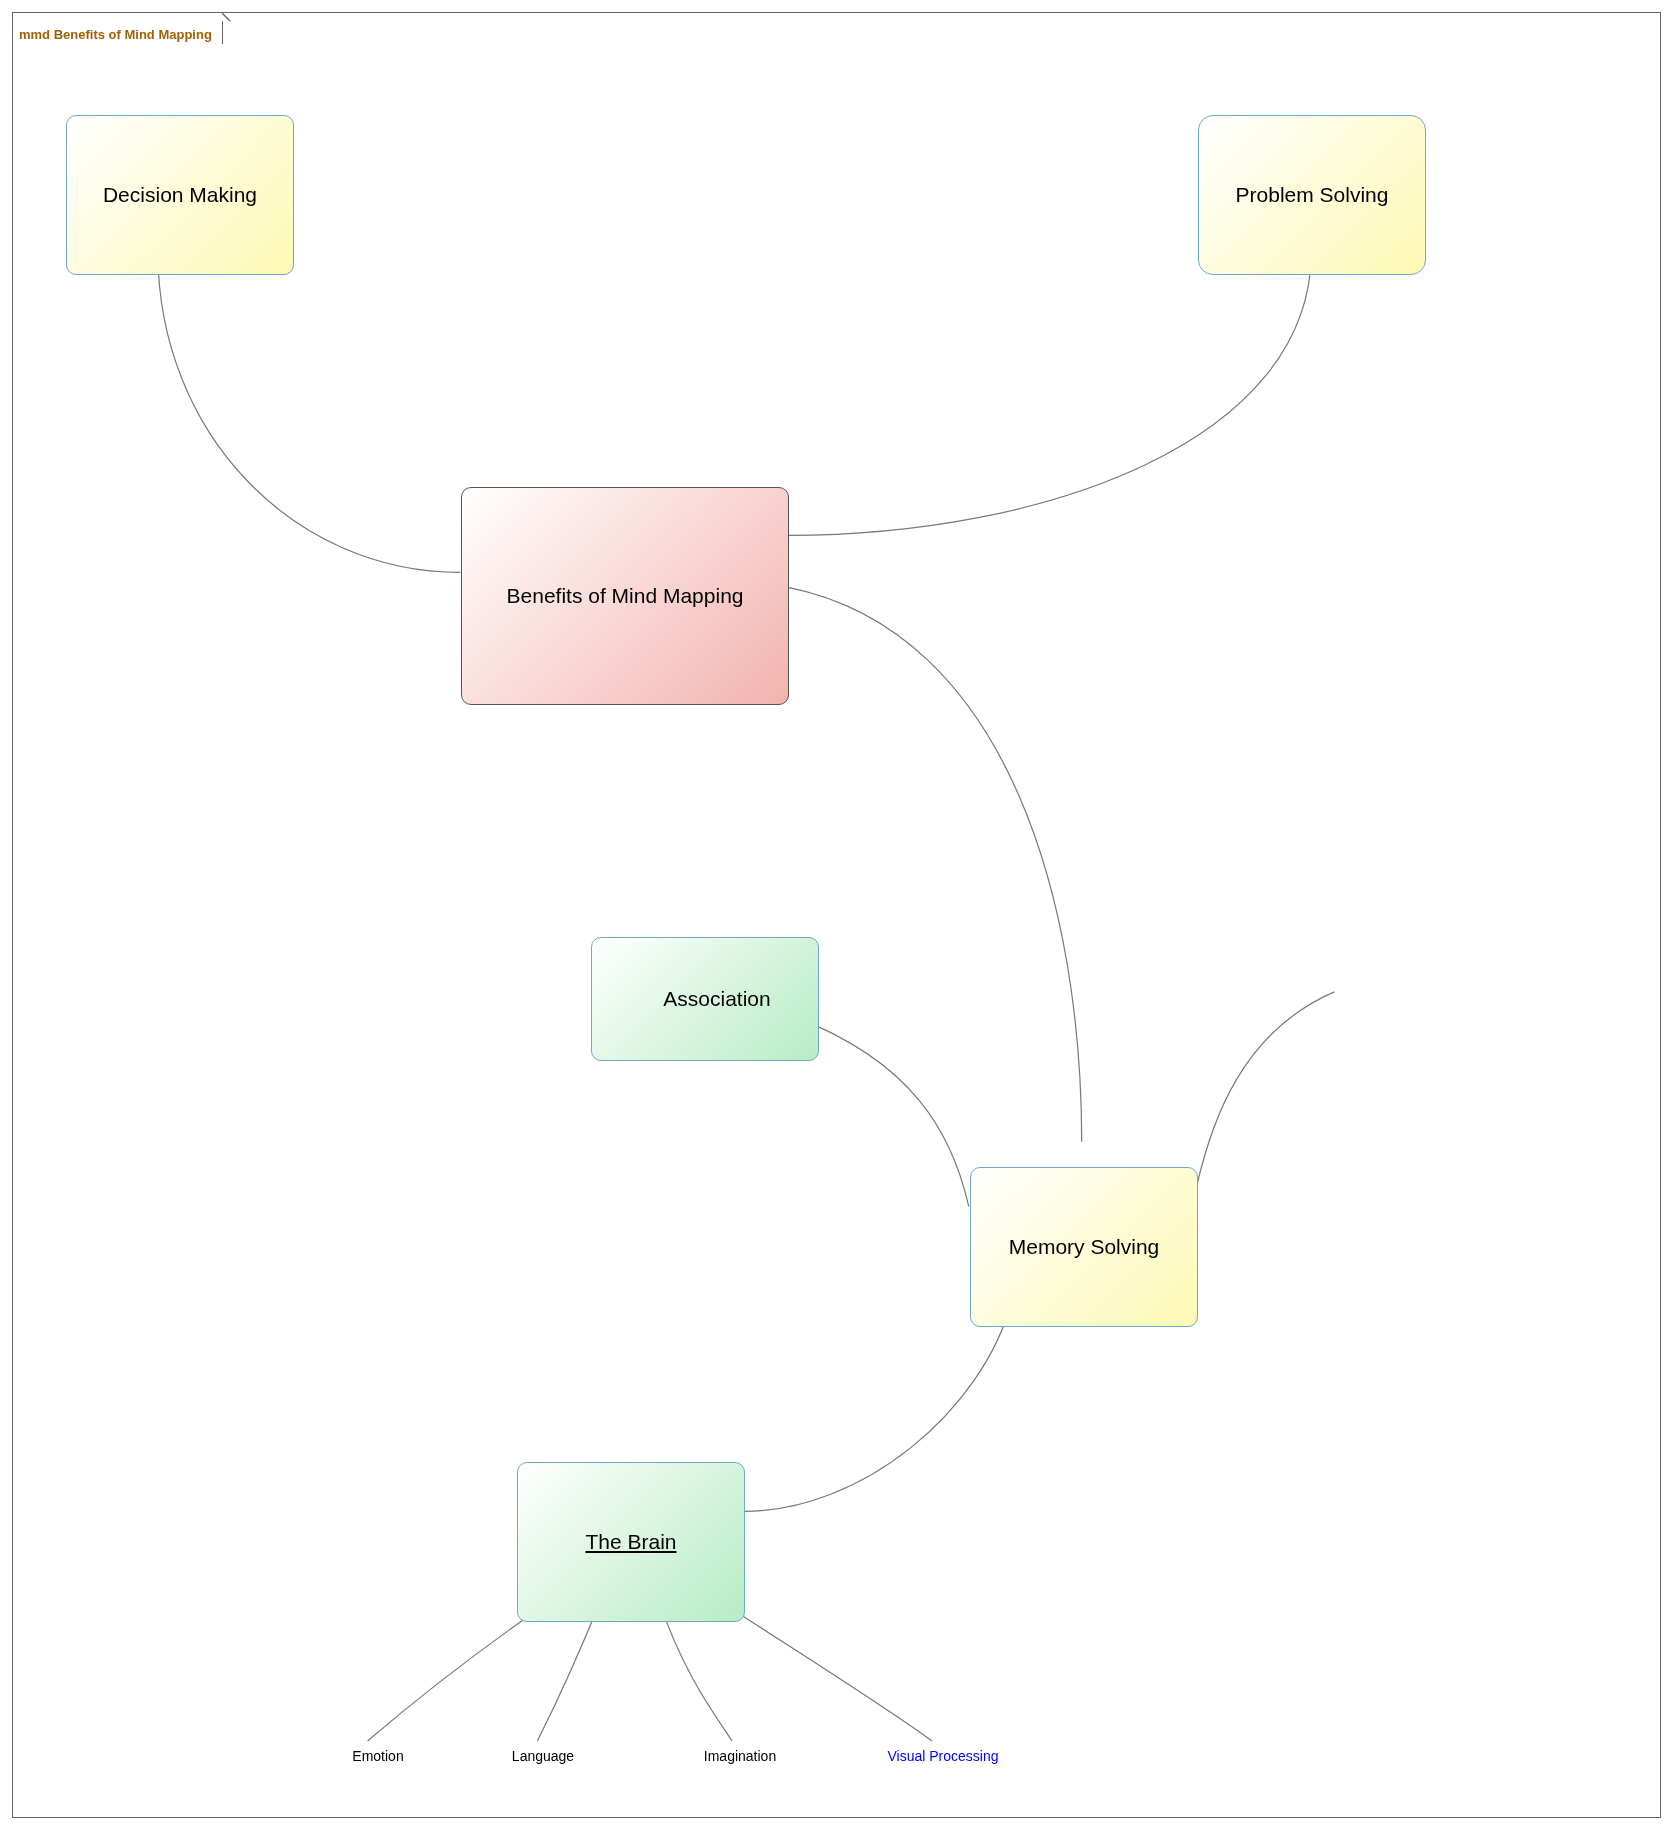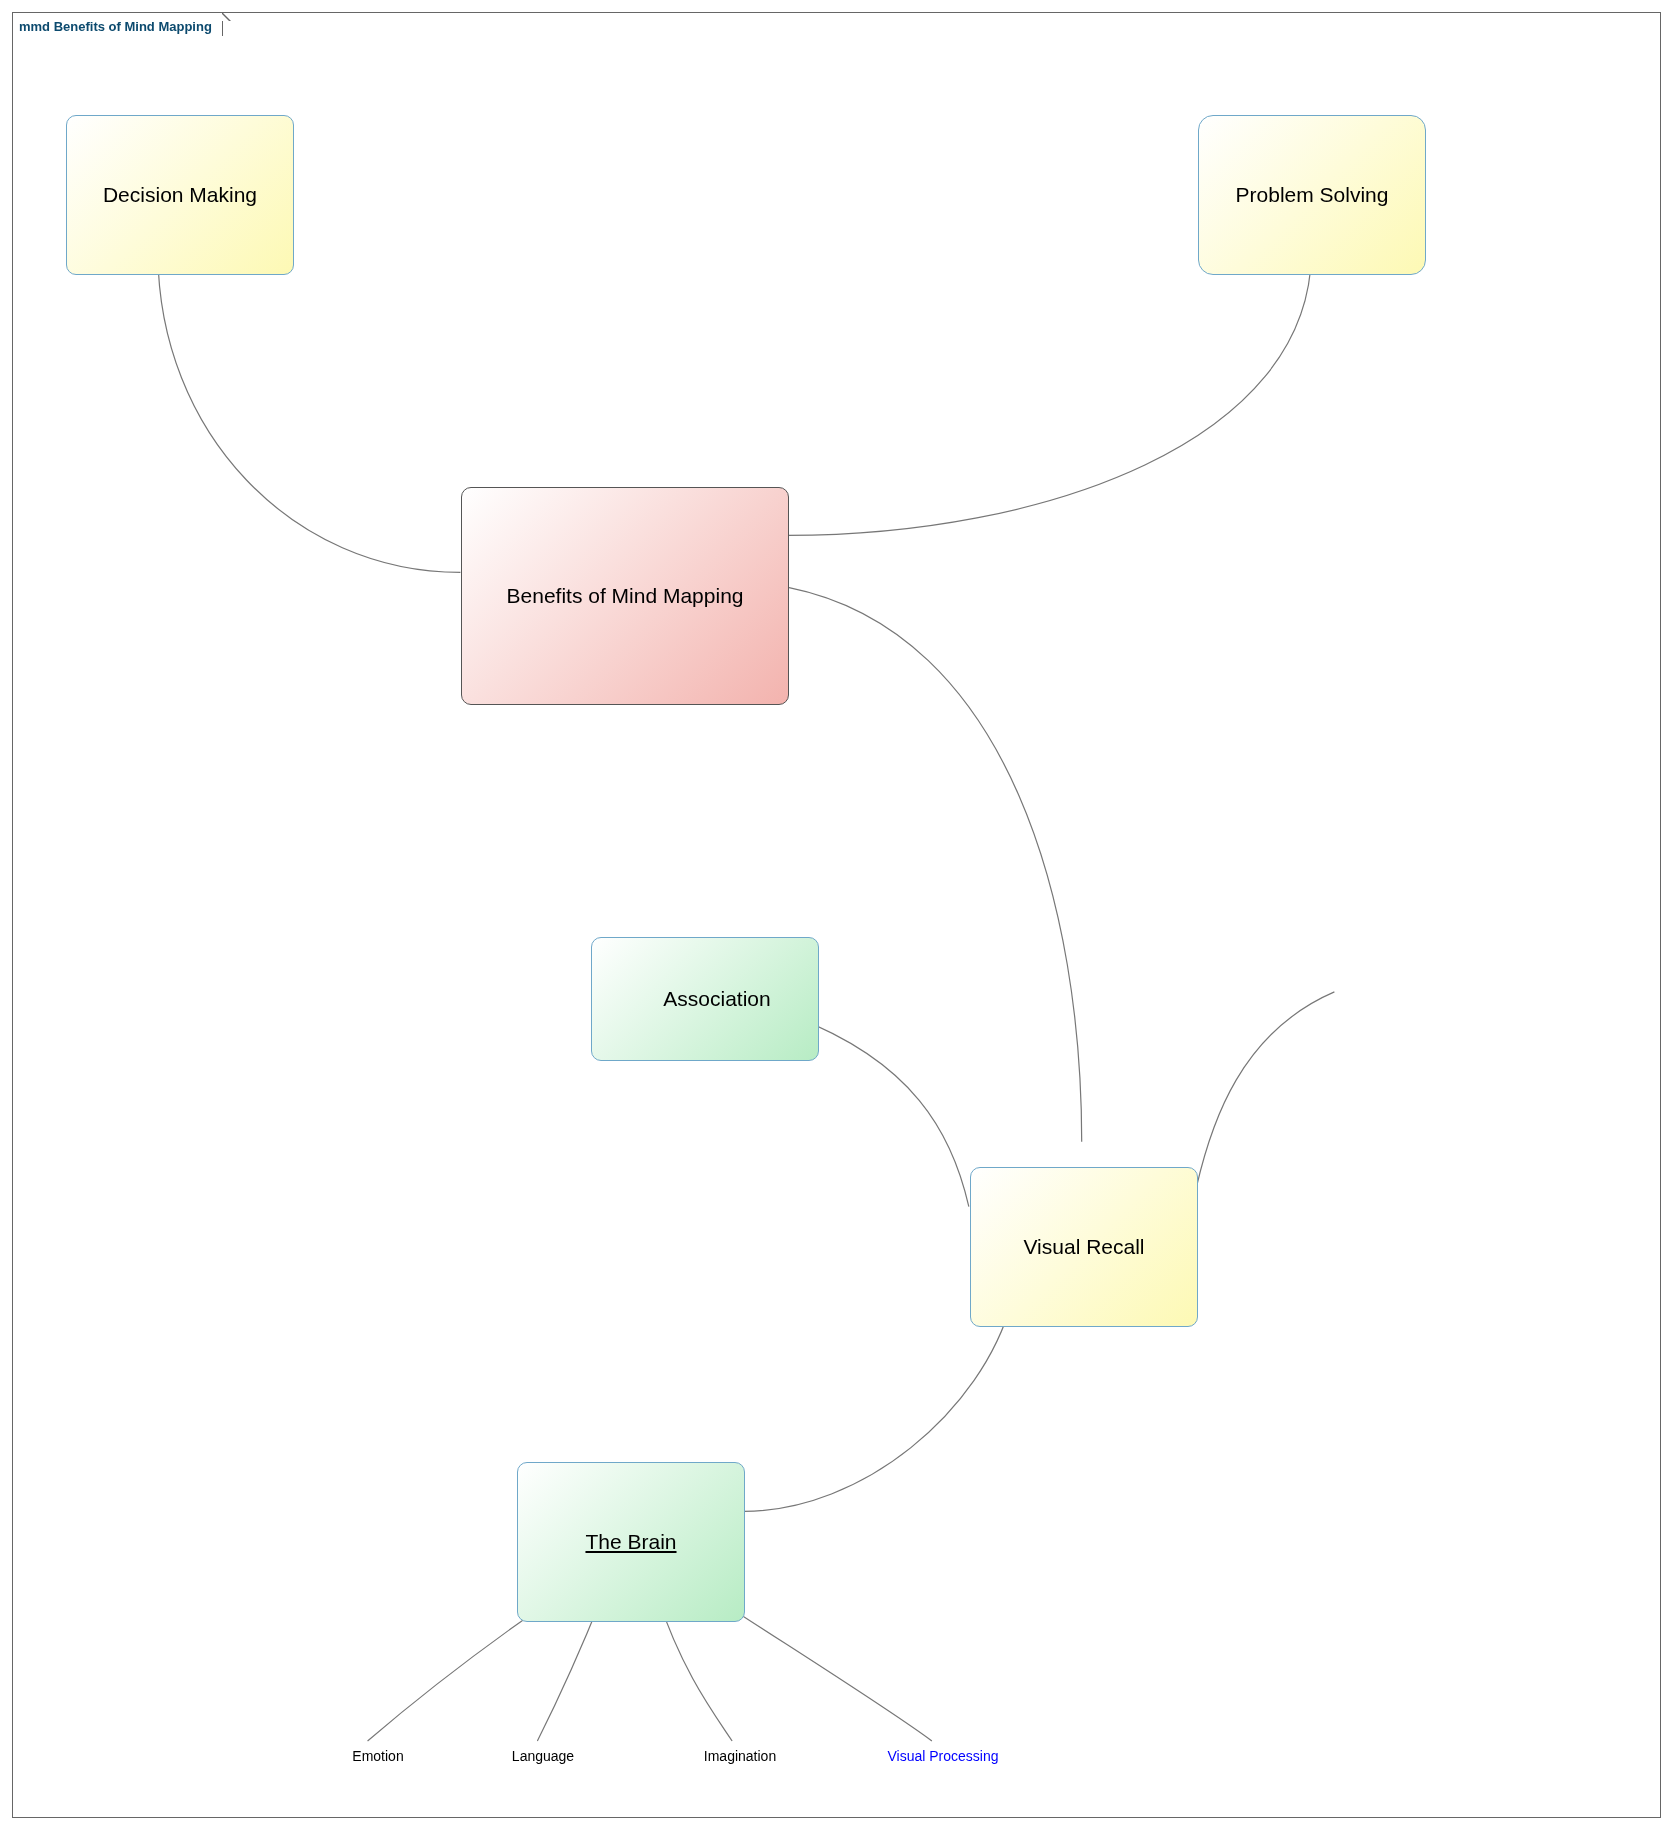--- a/index.html
+++ b/index.html
@@ -21,25 +21,25 @@
     box-sizing: border-box;
     background: #fff;
   }
   .tab {
     position: absolute;
     left: -1px;
     top: -1px;
     background: #fff;
     border: 1px solid #666;
     border-bottom: none;
-    padding: 6px 10px 2px 6px;
+    padding: 14px 10px 2px 6px;
     font-size: 13px;
     font-weight: bold;
     font-family: Arial, sans-serif;
-    color: #0c4a6e;
+    color: #a16207;
   }
   .tab::after {
     content: "";
     position: absolute;
     right: -9px;
     top: -1px;
     width: 0;
     height: 0;
     border-top: 9px solid transparent;
     border-left: 9px solid #666;
@@ -124,21 +124,21 @@
   <div class="node yellow" style="left: 1185px; top: 78px; width: 228px; height: 160px; border-radius: 15px;">
     <span>Problem Solving</span>
   </div>
   <div class="node pink" style="left: 448px; top: 450px; width: 328px; height: 218px;">
     <span>Benefits of Mind Mapping</span>
   </div>
   <div class="node green" style="left: 578px; top: 900px; width: 228px; height: 124px; padding-left: 24px;">
     <span>Association</span>
   </div>
   <div class="node yellow" style="left: 957px; top: 1130px; width: 228px; height: 160px;">
-    <span>Visual Recall</span>
+    <span>Memory Solving</span>
   </div>
   <div class="node green" style="left: 504px; top: 1425px; width: 228px; height: 160px; text-decoration: underline;">
     <span>The Brain</span>
   </div>
 
   <div class="leaf-label" style="left: 305px; top: 1735px; width: 120px;">
     <span>Emotion</span>
   </div>
   <div class="leaf-label" style="left: 460px; top: 1735px; width: 140px;">
     <span>Language</span>

